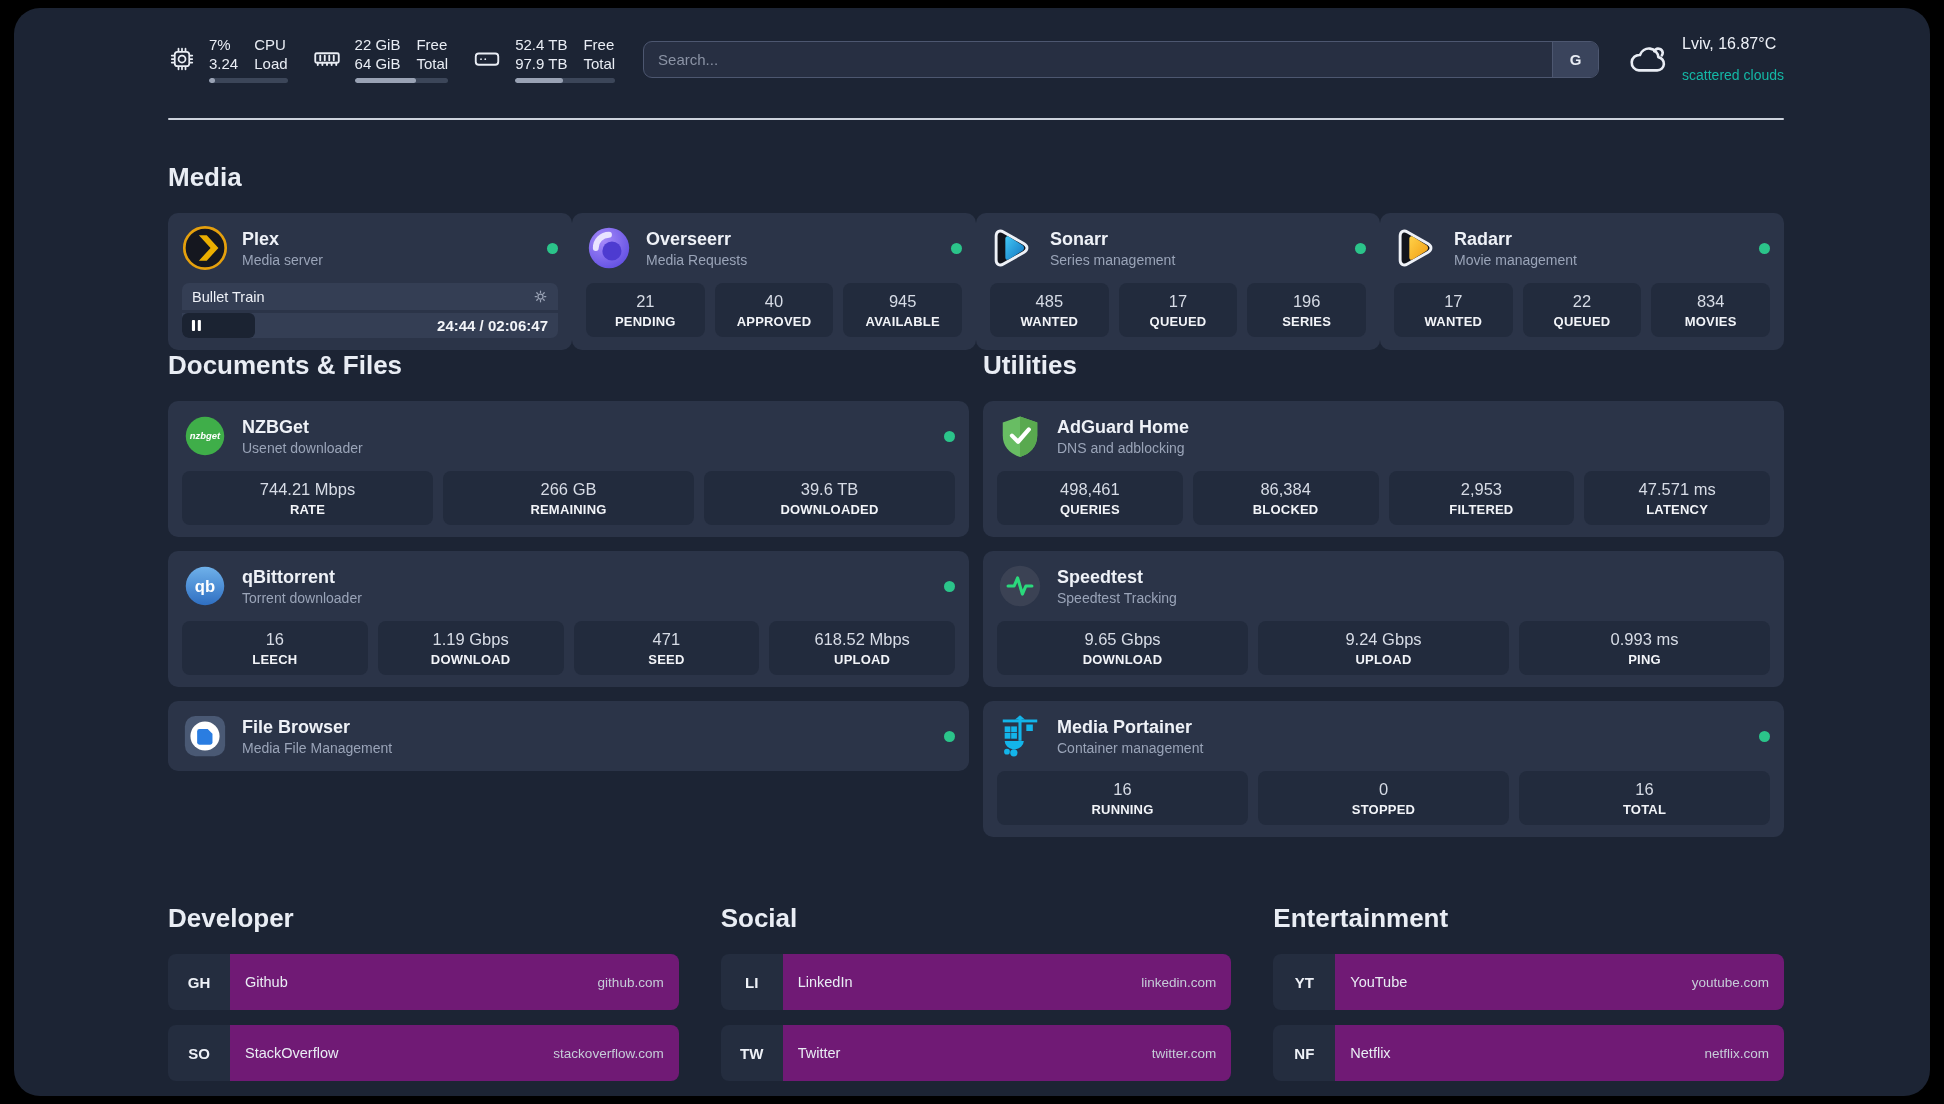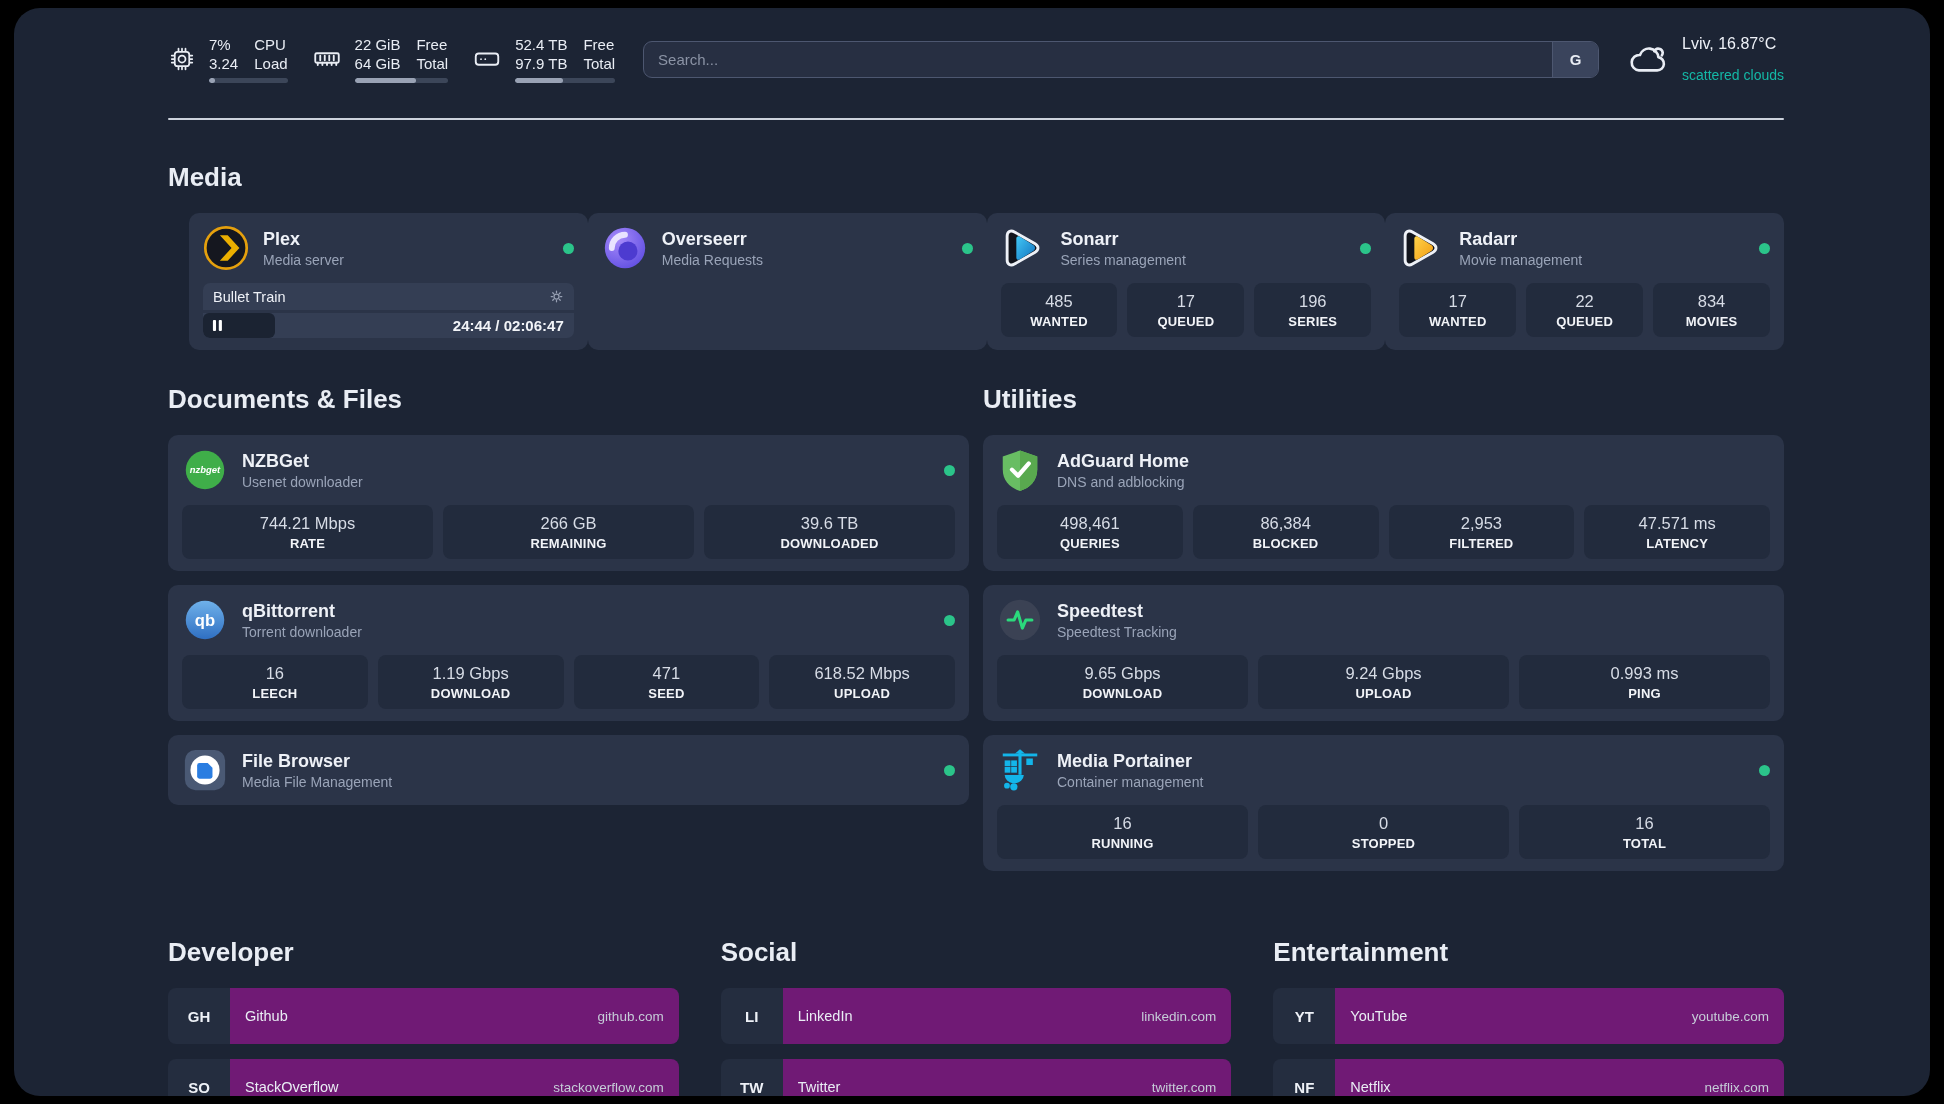--- a/index.html
+++ b/index.html
@@ -27,21 +27,21 @@
   .weather { display:flex; align-items:center; gap:13px; }
   .weather-text { display:flex; flex-direction:column;gap:12px; }
   .weather-loc { font-size:16px; color:#eef1f7; line-height:20px; }
   .weather-cond { font-size:14px; color:#14b8a6; line-height:18px; }
 
   .divider { height:2px; background:#ccd2dc; border-radius:1px; margin-top:34px; }
 
   
   .section-title { font-size:26px; font-weight:600; color:#e9edf4; }
   .media-section { margin-top:42px; }
-  .media-grid { display:grid; grid-template-columns:repeat(4,1fr); margin-top:20px;margin-left:21px; }
+  .media-grid { display:grid; grid-template-columns:repeat(4,1fr); margin-top:20px; }
 
   .card { background:#2b3448; border-radius:10px; padding:12px 14px; cursor:pointer; }
   .card-head { display:flex; align-items:center; }
   .card-icon { width:46px; height:46px; display:flex; align-items:center; justify-content:center; flex-shrink:0; }
   .card-titles { margin-left:14px; }
   .card-title { font-size:18px; font-weight:600; color:#eef1f7; line-height:22px; }
   .card-desc { font-size:14px; color:#9aa4b8; margin-top:2px; }
   .status-dot { width:11px; height:11px; border-radius:50%; background:#2bc48a; margin-left:auto; flex-shrink:0; }
 
   .stats { display:grid; gap:10px; margin-top:12px; }
@@ -54,21 +54,21 @@
   
   .now-playing { margin-top:12px; }
   .np-title-row { height:27px; background:#343e54; border-radius:7px 7px 0 0; display:flex; align-items:center; padding:0 10px; }
   .np-title { font-size:14.5px; color:#eef1f7; }
   .np-gear { margin-left:auto; display:flex; align-items:center; }
   .np-progress { position:relative; height:25px; background:#343e54; border-radius:0 0 7px 7px; margin-top:3px; overflow:hidden; }
   .np-fill { position:absolute; left:0; top:0; bottom:0; background:#1b2332; border-radius:6px; display:flex; align-items:center; padding-left:9px; }
   .np-time { position:absolute; right:10px; top:0; bottom:0; display:flex; align-items:center; font-size:15px; font-weight:600; color:#f2f4f8; }
 
   
-  .two-col { display:grid; grid-template-columns:1fr 1fr; column-gap:14px; margin-top:34px; }
+  .two-col { display:grid; grid-template-columns:1fr 1fr; column-gap:14px; }
   .col .section-title { margin-bottom:20px; }
   .col .card { margin-bottom:14px; }
 
   
   .links-grid { display:grid; grid-template-columns:repeat(3,1fr); column-gap:42px; margin-top:52px; align-items:start; }
   .link-group .section-title { margin-bottom:20px; }
   .link-row { display:flex; height:56px; border-radius:8px; overflow:hidden; margin-bottom:15px; cursor:pointer; }
   .link-abbr { width:62px; background:#242d3f; color:#eef1f7; font-size:15px; font-weight:600; display:flex; align-items:center; justify-content:center; flex-shrink:0; }
   .link-body { flex:1; background:#701a75; display:flex; align-items:center; justify-content:space-between; padding:0 15px; }
   .link-name { font-size:14.5px; color:#e9edf4; }
@@ -238,20 +238,34 @@
                   <circle cx="12" cy="12" r="11" fill="url(#ovG)"></circle>
                   <path d="M4.8 12A7.2 7.2 0 0 1 12 4.8" stroke="#e9e3ff" stroke-width="3.2" fill="none" stroke-linecap="round"></path>
                   <circle cx="13.6" cy="13.6" r="5.2" fill="#4d3bd0"></circle>
                 </svg>
             </span>
             <div class="card-titles">
               <div class="card-title">Overseerr</div>
               <div class="card-desc">Media Requests</div>
             </div>
             <span class="status-dot"></span>
+          </div>
+          <div class="stats c3">
+            <div class="stat">
+                <div class="stat-v">21</div>
+                <div class="stat-l">PENDING</div>
+              </div>
+            <div class="stat">
+                <div class="stat-v">40</div>
+                <div class="stat-l">APPROVED</div>
+              </div>
+            <div class="stat">
+                <div class="stat-v">945</div>
+                <div class="stat-l">AVAILABLE</div>
+              </div>
           </div>
         </div>
 
         <div class="card">
           <div class="card-head">
             <span class="card-icon">
               <svg width="48" height="48" viewBox="0 0 24 24">
                   <defs>
                     <linearGradient id="snG" x1="0" y1="0" x2="1" y2="1">
                       <stop offset="0%" stop-color="#42c8f5"></stop>

